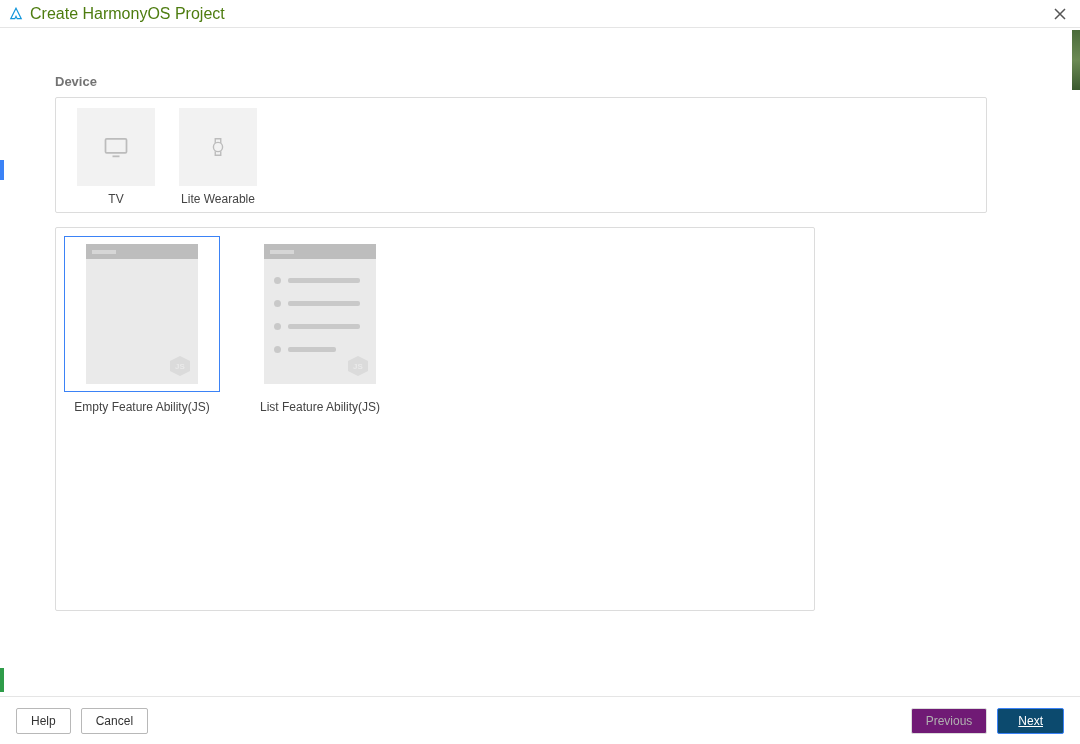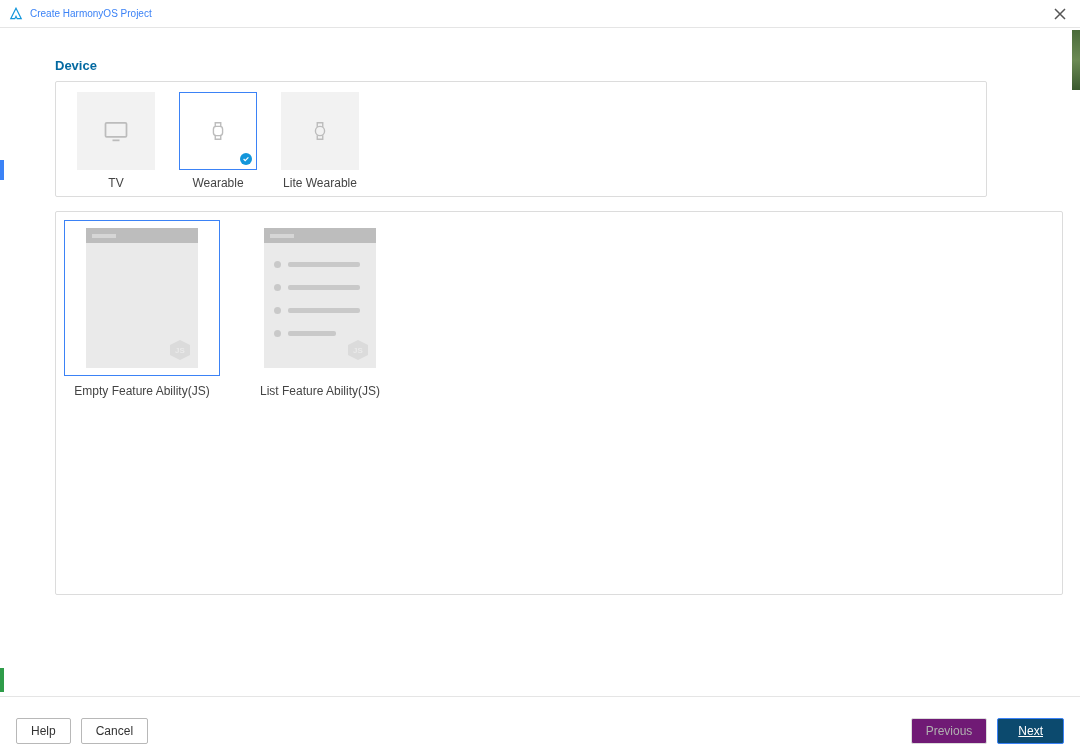--- a/index.html
+++ b/index.html
@@ -24,22 +24,22 @@
     }
     .title-bar-icon {
       width: 16px;
       height: 16px;
       margin-right: 6px;
       display: flex;
       align-items: center;
       justify-content: center;
     }
     .title-text {
-      font-size: 10px;
-      color: #3b82f6;
+      font-size: 16px;
+      color: #4d7c0f;
       flex: 1;
     }
     .close-icon {
       width: 24px;
       height: 24px;
       display: flex;
       align-items: center;
       justify-content: center;
       cursor: pointer;
       font-size: 16px;
@@ -50,22 +50,23 @@
     }
     .heading {
       font-size: 24px;
       font-weight: 400;
       color: #222;
       margin-bottom: 24px;
     }
     .section-label {
       font-size: 13px;
       font-weight: 600;
-      color: #0369a1;
+      color: #737373;
       margin-bottom: 8px;
+      margin-top: 16px;
     }
     .device-panel {
       border: 1px solid #dcdcdc;
       border-radius: 2px;
       padding: 10px 30px 6px 20px;
       display: flex;
       gap: 22px;
       margin-bottom: 14px;
       width: 932px;
     }
@@ -111,21 +112,21 @@
     .device-check svg {
       width: 8px;
       height: 8px;
     }
     .template-panel {
       border: 1px solid #dcdcdc;
       border-radius: 2px;
       padding: 8px 8px;
       display: flex;
       gap: 22px;
-      width: 1008px;
+      width: 760px;
       height: 384px;
     }
     .template-item {
       display: flex;
       flex-direction: column;
       align-items: center;
       cursor: pointer;
     }
     .template-tile {
       width: 156px;
@@ -195,21 +196,21 @@
       text-align: center;
     }
     .footer {
       position: absolute;
       bottom: 0;
       left: 0;
       right: 0;
       height: 48px;
       border-top: 1px solid #e5e5e5;
       display: flex;
-      align-items: flex-end;
+      align-items: center;
       padding: 0 16px;
     }
     .btn {
       height: 26px;
       padding: 0 14px;
       font-size: 12px;
       border: 1px solid #b8b8b8;
       background: #ffffff;
       color: #333;
       cursor: pointer;
@@ -295,34 +296,20 @@
     <div class="device-item">
       <div class="device-tile">
         <svg width="28" height="28" viewBox="0 0 24 24">
           <rect x="3" y="5" width="18" height="12" rx="1" fill="none" stroke="#bcbcbc" stroke-width="1.5"></rect>
           <line x1="9" y1="20" x2="15" y2="20" stroke="#bcbcbc" stroke-width="1.5"></line>
         </svg>
       </div>
       <div class="device-label">TV</div>
     </div>
 
-    <div class="device-item">
-      <div class="device-tile selected">
-        <svg width="22" height="22" viewBox="0 0 24 24">
-          <rect x="7" y="7" width="10" height="10" rx="3" fill="none" stroke="#bcbcbc" stroke-width="1.5"></rect>
-          <path d="M9 7 L9 3 L15 3 L15 7 M9 17 L9 21 L15 21 L15 17" fill="none" stroke="#bcbcbc" stroke-width="1.5"></path>
-        </svg>
-        <span class="device-check">
-          <svg viewBox="0 0 10 10">
-              <path d="M2 5 L4 7 L8 3" stroke="#fff" stroke-width="1.5" fill="none"></path>
-            </svg>
-        </span>
-      </div>
-      <div class="device-label">Wearable</div>
-    </div>
 
     <div class="device-item">
       <div class="device-tile">
         <svg width="22" height="22" viewBox="0 0 24 24">
           <circle cx="12" cy="12" r="5" fill="none" stroke="#bcbcbc" stroke-width="1.5"></circle>
           <path d="M9 7.5 L9 3 L15 3 L15 7.5 M9 16.5 L9 21 L15 21 L15 16.5" fill="none" stroke="#bcbcbc" stroke-width="1.5"></path>
         </svg>
       </div>
       <div class="device-label">Lite Wearable</div>
     </div>

